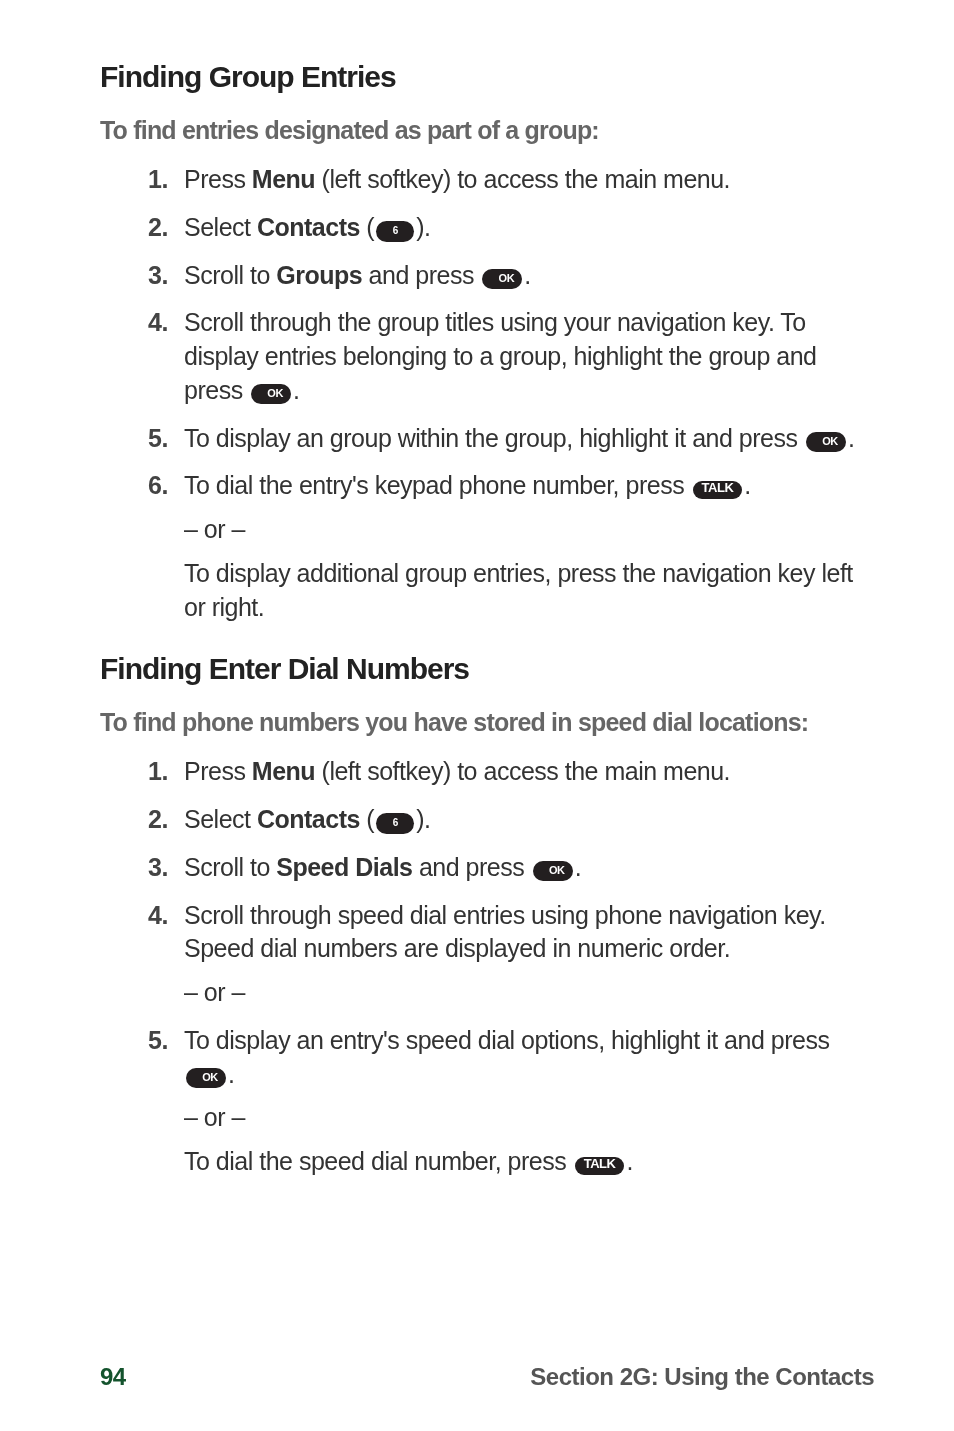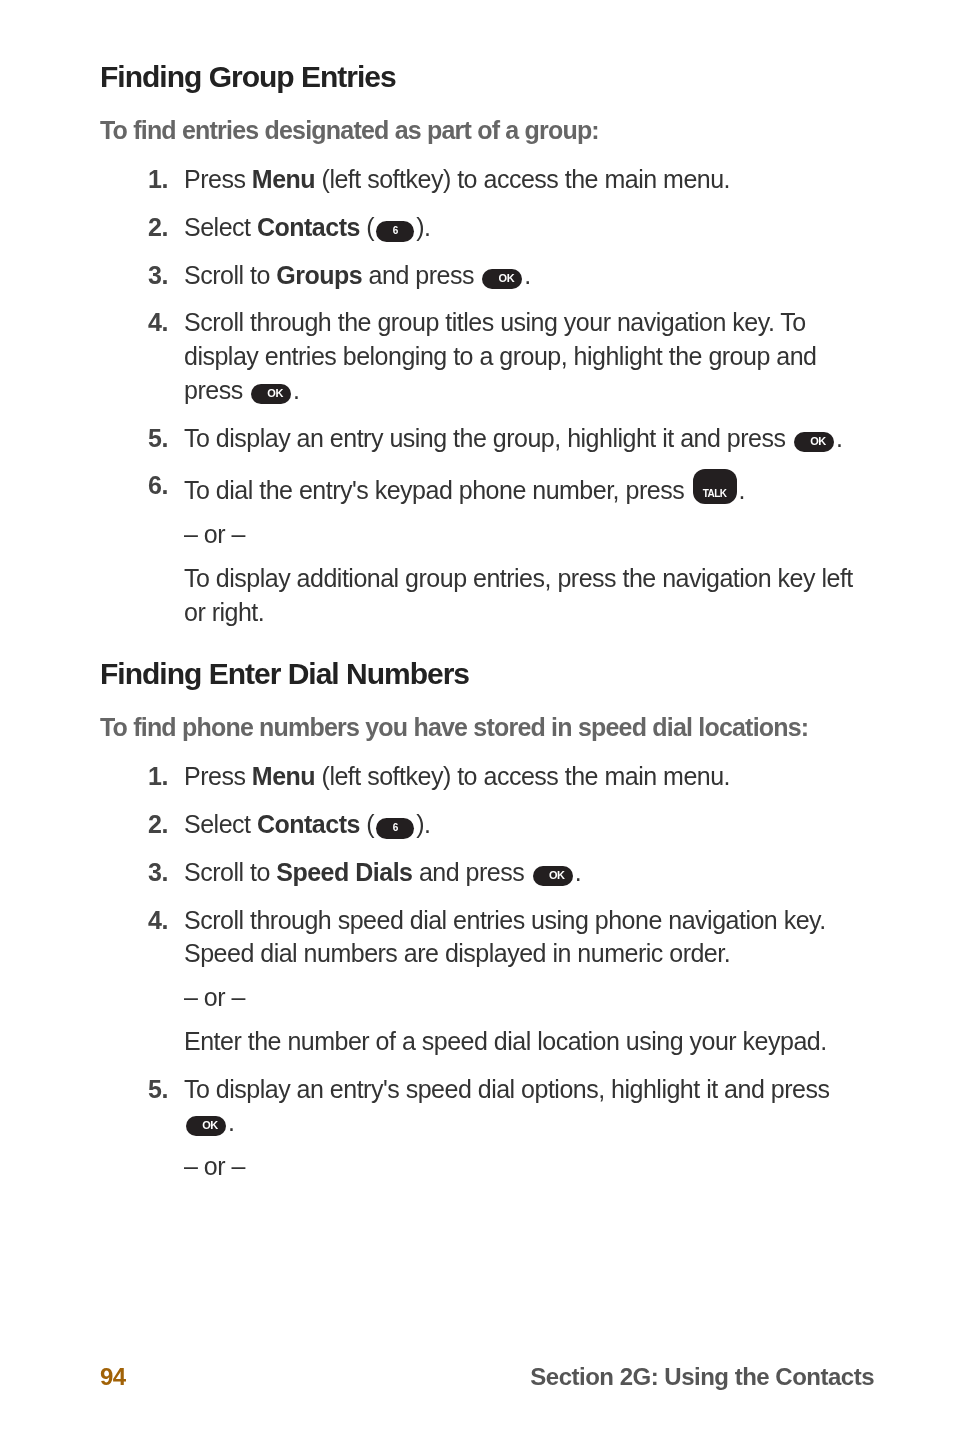--- a/index.html
+++ b/index.html
@@ -60,34 +60,34 @@
     text-align: center;
     border-radius: 12px;
     padding: 3px 9px 4px 9px;
     min-width: 36px;
     line-height: 1;
     vertical-align: 2px;
     margin: 0 2px;
   }
   .key.num6 { min-width: 38px; padding: 5px 10px 6px 10px; font-size: 10px;}
   .key.ok { min-width: 40px; padding: 4px 2px 5px 10px; }
-  .key.talk { min-width: 44px; padding: 20px 9px 5px 9px; font-size: 10px;}
+  .key.talk { min-width: 44px; padding: 0 9px 5px 9px; font-size: 13px;}
   .footer {
     position: absolute;
     bottom: 40px;
     left: 100px;
     right: 80px;
     display: flex;
     justify-content: space-between;
     font-size: 24px;
     font-weight: 700;
     color: #555;
     letter-spacing: -0.5px;
   }
-  .footer .pagenum { color: #a16207; }
+  .footer .pagenum { color: #14532d; }
 </style>
 </head>
 <body>
 
 <h2>Finding Group Entries</h2>
 <p class="subheading">To find entries designated as part of a group:</p>
 
 <ol>
   <li>
     <span class="num">1.</span>
@@ -100,21 +100,21 @@
   <li>
     <span class="num">3.</span>
     <span>Scroll to </span><span class="b">Groups</span><span> and press </span><span class="key ok">OK</span><span>.</span>
   </li>
   <li>
     <span class="num">4.</span>
     <span>Scroll through the group titles using your navigation key. To display entries belonging to a group, highlight the group and press </span><span class="key ok">OK</span><span>.</span>
   </li>
   <li>
     <span class="num">5.</span>
-    <span>To display an entry using the group, highlight it and press </span><span class="key ok">OK</span><span>.</span>
+    <span>To display an group within the group, highlight it and press </span><span class="key ok">OK</span><span>.</span>
   </li>
   <li>
     <span class="num">6.</span>
     <span>To dial the entry's keypad phone number, press </span><span class="key talk">TALK</span><span>.</span>
     <p class="indent-p">– or –</p>
     <p class="indent-p">To display additional group entries, press the navigation key left or right.</p>
   </li>
 </ol>
 
 <h2>Finding Enter Dial Numbers</h2>
@@ -130,25 +130,27 @@
     <span>Select </span><span class="b">Contacts</span><span> (</span><span class="key num6">6</span><span>).</span>
   </li>
   <li>
     <span class="num">3.</span>
     <span>Scroll to </span><span class="b">Speed Dials</span><span> and press </span><span class="key ok">OK</span><span>.</span>
   </li>
   <li>
     <span class="num">4.</span>
     <span>Scroll through speed dial entries using phone navigation key. Speed dial numbers are displayed in numeric order.</span>
     <p class="indent-p">– or –</p>
-    <p class="indent-p">Enter the number of a speed dial location using your keypad.</p>
   </li>
   <li>
     <span class="num">5.</span>
     <span>To display an entry's speed dial options, highlight it and press </span><span class="key ok">OK</span><span>.</span>
     <p class="indent-p">– or –</p>
+    <p class="indent-p">
+      <span>To dial the speed dial number, press </span><span class="key talk">TALK</span><span>.</span>
+    </p>
   </li>
 </ol>
 
 <div class="footer">
   <span class="pagenum">94</span>
   <span>Section 2G: Using the Contacts</span>
 </div>
 
 </body></html>

